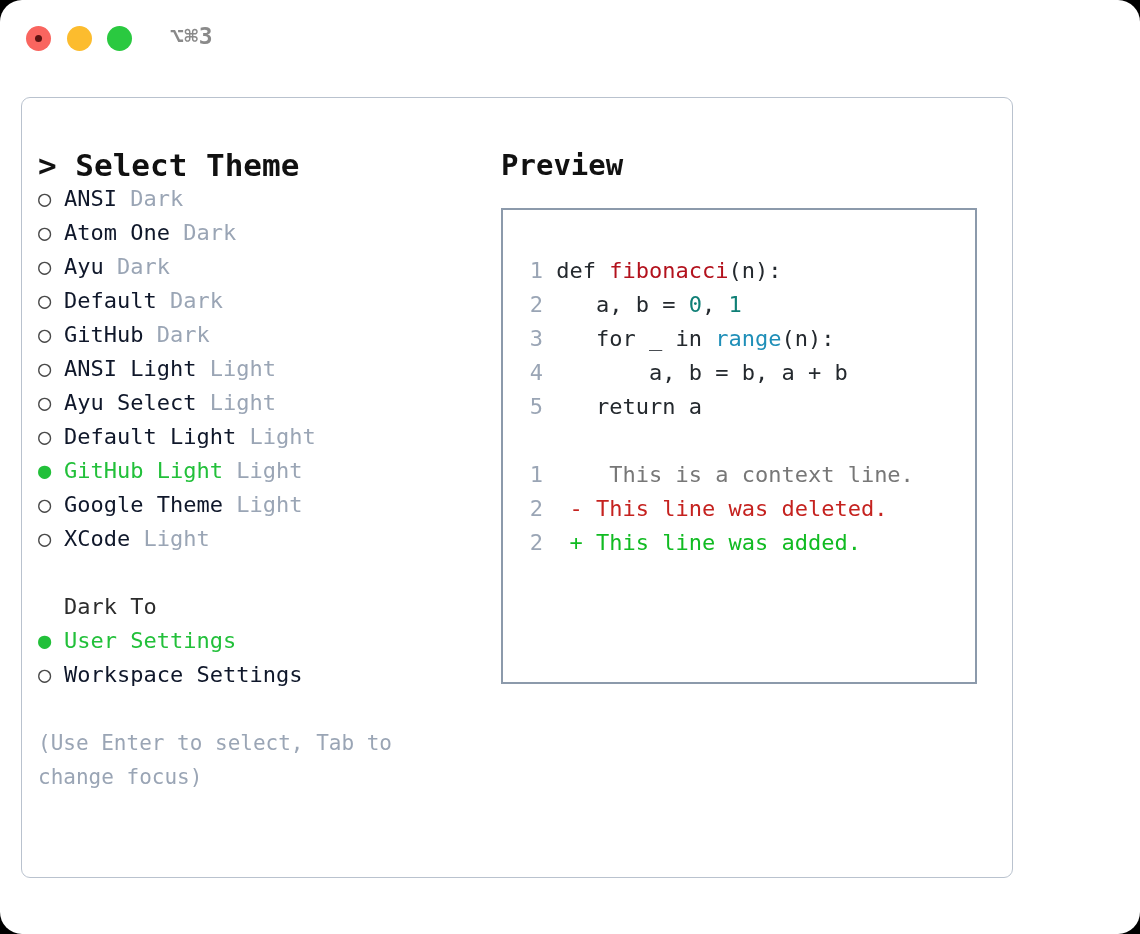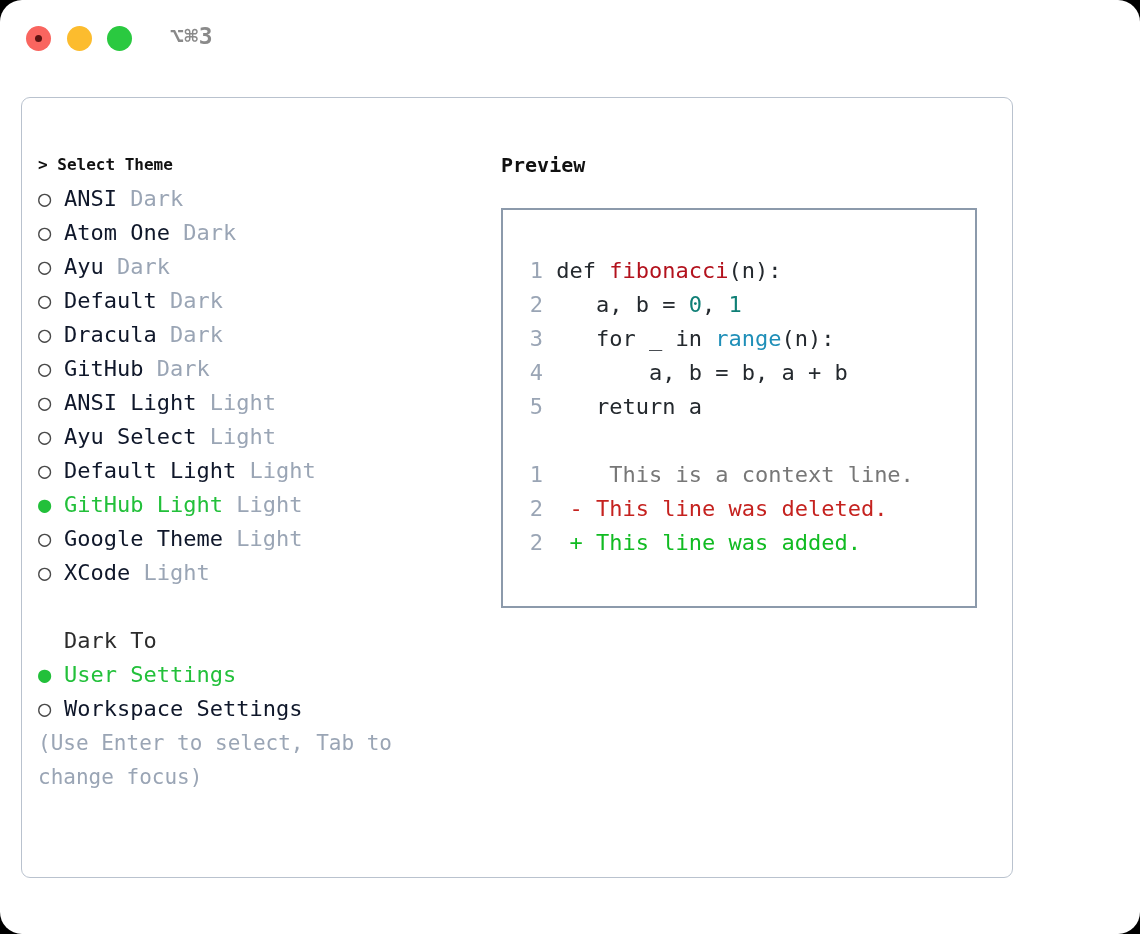--- a/index.html
+++ b/index.html
@@ -76,21 +76,21 @@
   }
 
   
   #left-col {
     position: absolute;
     left: 16px;
     top: 50px;
     width: 450px;
   }
   .list-header {
-    font-size: 16px;
+    font-size: 31px;
     font-weight: bold;
     color: #111111;
     line-height: 34px;
     white-space: pre;
   }
   .row {
     font-size: 22px;
     line-height: 34px;
     color: #2c2c2c;
     white-space: pre;
@@ -110,43 +110,44 @@
   .section-head {
     font-size: 22px;
     line-height: 34px;
     color: #2c2c2c;
     white-space: pre;
     padding-left: 26px;
     display: block;
   }
   .spacer { height: 34px; }
   #hint {
+    margin-top: 34px;
     font-size: 21px;
     line-height: 34px;
     color: #9aa5b5;
     width: 400px;
   }
 
   
   #right-col {
     position: absolute;
     left: 479px;
     top: 50px;
     width: 500px;
   }
   #preview-title {
-    font-size: 20px;
+    font-size: 29px;
     font-weight: bold;
     color: #111111;
     line-height: 34px;
   }
   #preview-box {
     margin-top: 26px;
     width: 476px;
-    height: 400px;
+    height: 476px;
     border: 2px solid #8c9aab;
     box-sizing: border-box;
     background: #ffffff;
     position: relative;
   }
   #code {
     position: absolute;
     left: 18px;
     top: 44px;
     font-size: 22px;
@@ -182,21 +183,20 @@
 
   <div id="card">
 
     <div id="left-col">
       <div class="list-header">&gt; Select Theme</div>
       <div id="theme-items">
           <div class="row"><span class="marker marker-off">○</span><span class="label-off">ANSI</span><span class="badge"> Dark</span></div>
           <div class="row"><span class="marker marker-off">○</span><span class="label-off">Atom One</span><span class="badge"> Dark</span></div>
           <div class="row"><span class="marker marker-off">○</span><span class="label-off">Ayu</span><span class="badge"> Dark</span></div>
           <div class="row"><span class="marker marker-off">○</span><span class="label-off">Default</span><span class="badge"> Dark</span></div>
-          <div class="row"><span class="marker marker-off">○</span><span class="label-off">Dracula</span><span class="badge"> Dark</span></div>
           <div class="row"><span class="marker marker-off">○</span><span class="label-off">GitHub</span><span class="badge"> Dark</span></div>
           <div class="row"><span class="marker marker-off">○</span><span class="label-off">ANSI Light</span><span class="badge"> Light</span></div>
           <div class="row"><span class="marker marker-off">○</span><span class="label-off">Ayu Select</span><span class="badge"> Light</span></div>
           <div class="row"><span class="marker marker-off">○</span><span class="label-off">Default Light</span><span class="badge"> Light</span></div>
           <div class="row"><span class="marker marker-on">●</span><span class="label-on">GitHub Light</span><span class="badge"> Light</span></div>
           <div class="row"><span class="marker marker-off">○</span><span class="label-off">Google Theme</span><span class="badge"> Light</span></div>
           <div class="row"><span class="marker marker-off">○</span><span class="label-off">XCode</span><span class="badge"> Light</span></div>
         </div>
       <div class="spacer"></div>
       <div class="section-head">Dark To</div>

